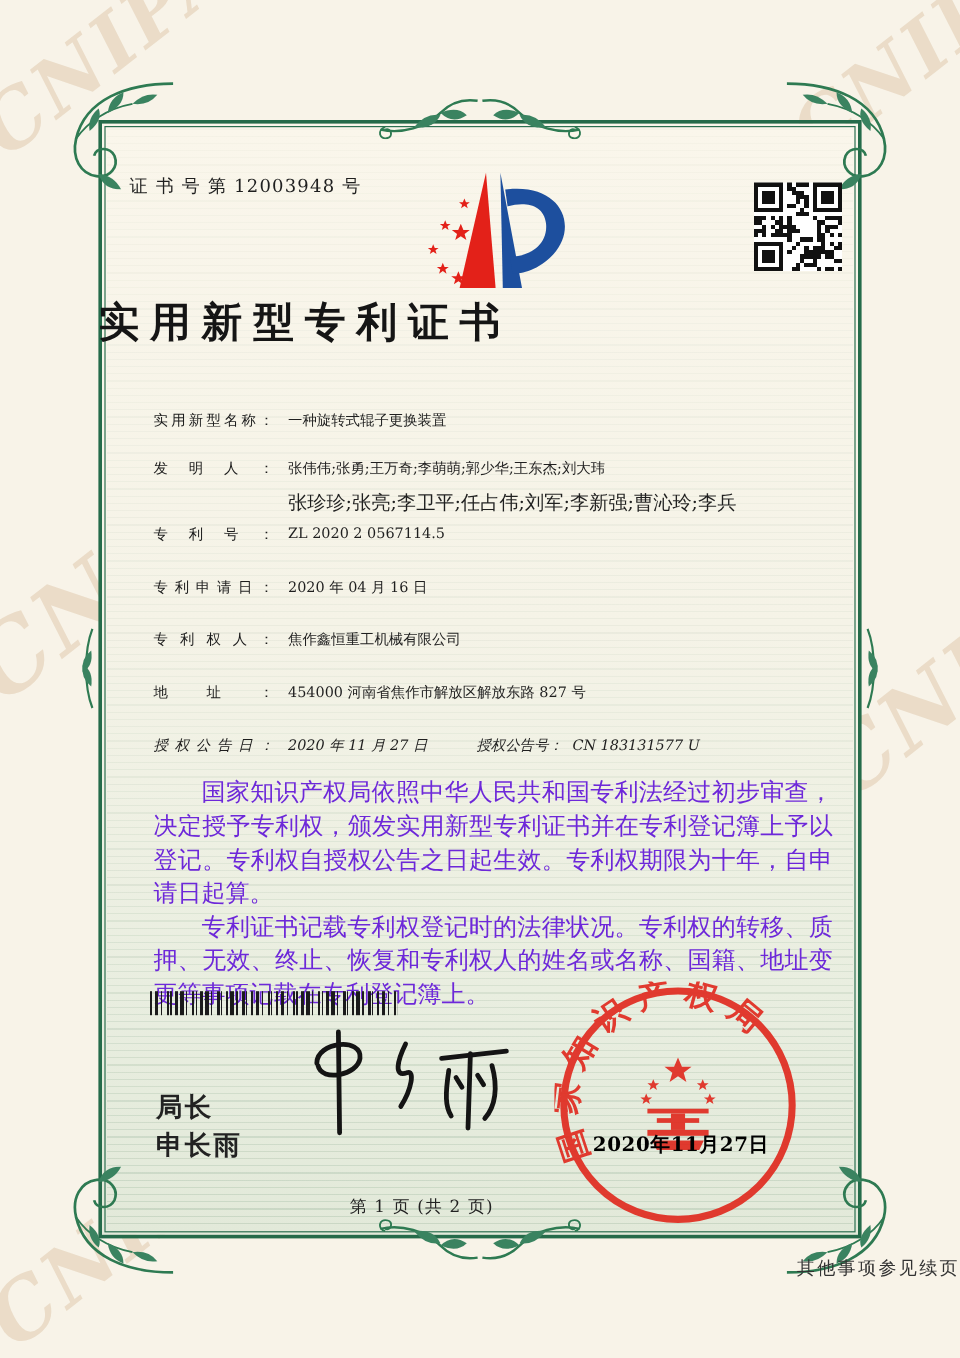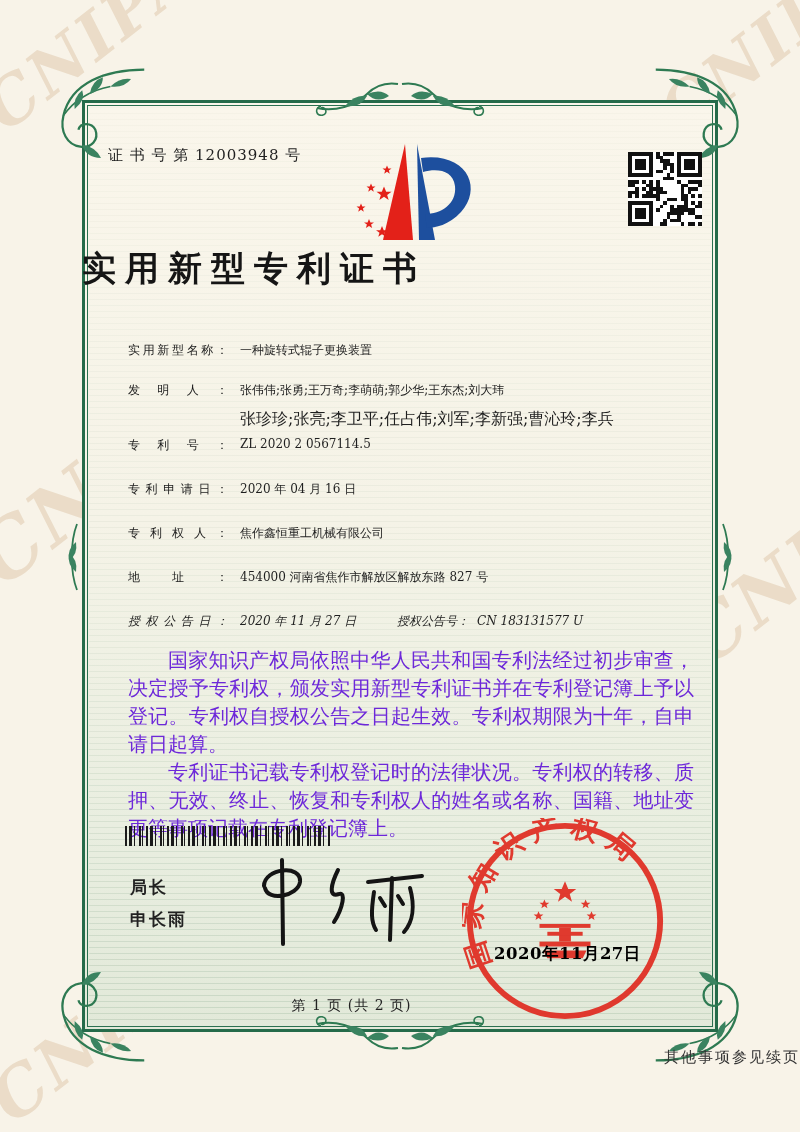--- a/index.html
+++ b/index.html
@@ -58,21 +58,21 @@
     position:absolute; left:125px; top:826px; width:206px; height:20px;
     background:repeating-linear-gradient(90deg,
       #1b1b1b 0 2px, transparent 2px 4px,
       #1b1b1b 4px 7px, transparent 7px 9px,
       #1b1b1b 9px 10px, transparent 10px 14px,
       #1b1b1b 14px 16px, transparent 16px 17px,
       #1b1b1b 17px 18px, transparent 18px 21px);
   }
   .sig-title, .sig-name {
     position:absolute; left:130px; font-family:"Liberation Sans","DejaVu Sans",sans-serif;
-    font-size:17px; font-weight:600; letter-spacing:2px; color:#222;
+    font-size:22px; font-weight:600; letter-spacing:2px; color:#222;margin-top:32px;
   }
   .sig-title { top:876px; }
   .sig-name  { top:908px; }
   .sig-hand { position:absolute; left:238px; top:852px; }
   .seal { position:absolute; left:462px; top:818px; width:206px; height:206px; }
   .seal-date {
     position:absolute; left:494px; top:943px; width:160px;
     font-size:16.5px; font-weight:600; color:#000000; letter-spacing:0.5px; z-index:5;
   }
   .page-info {

